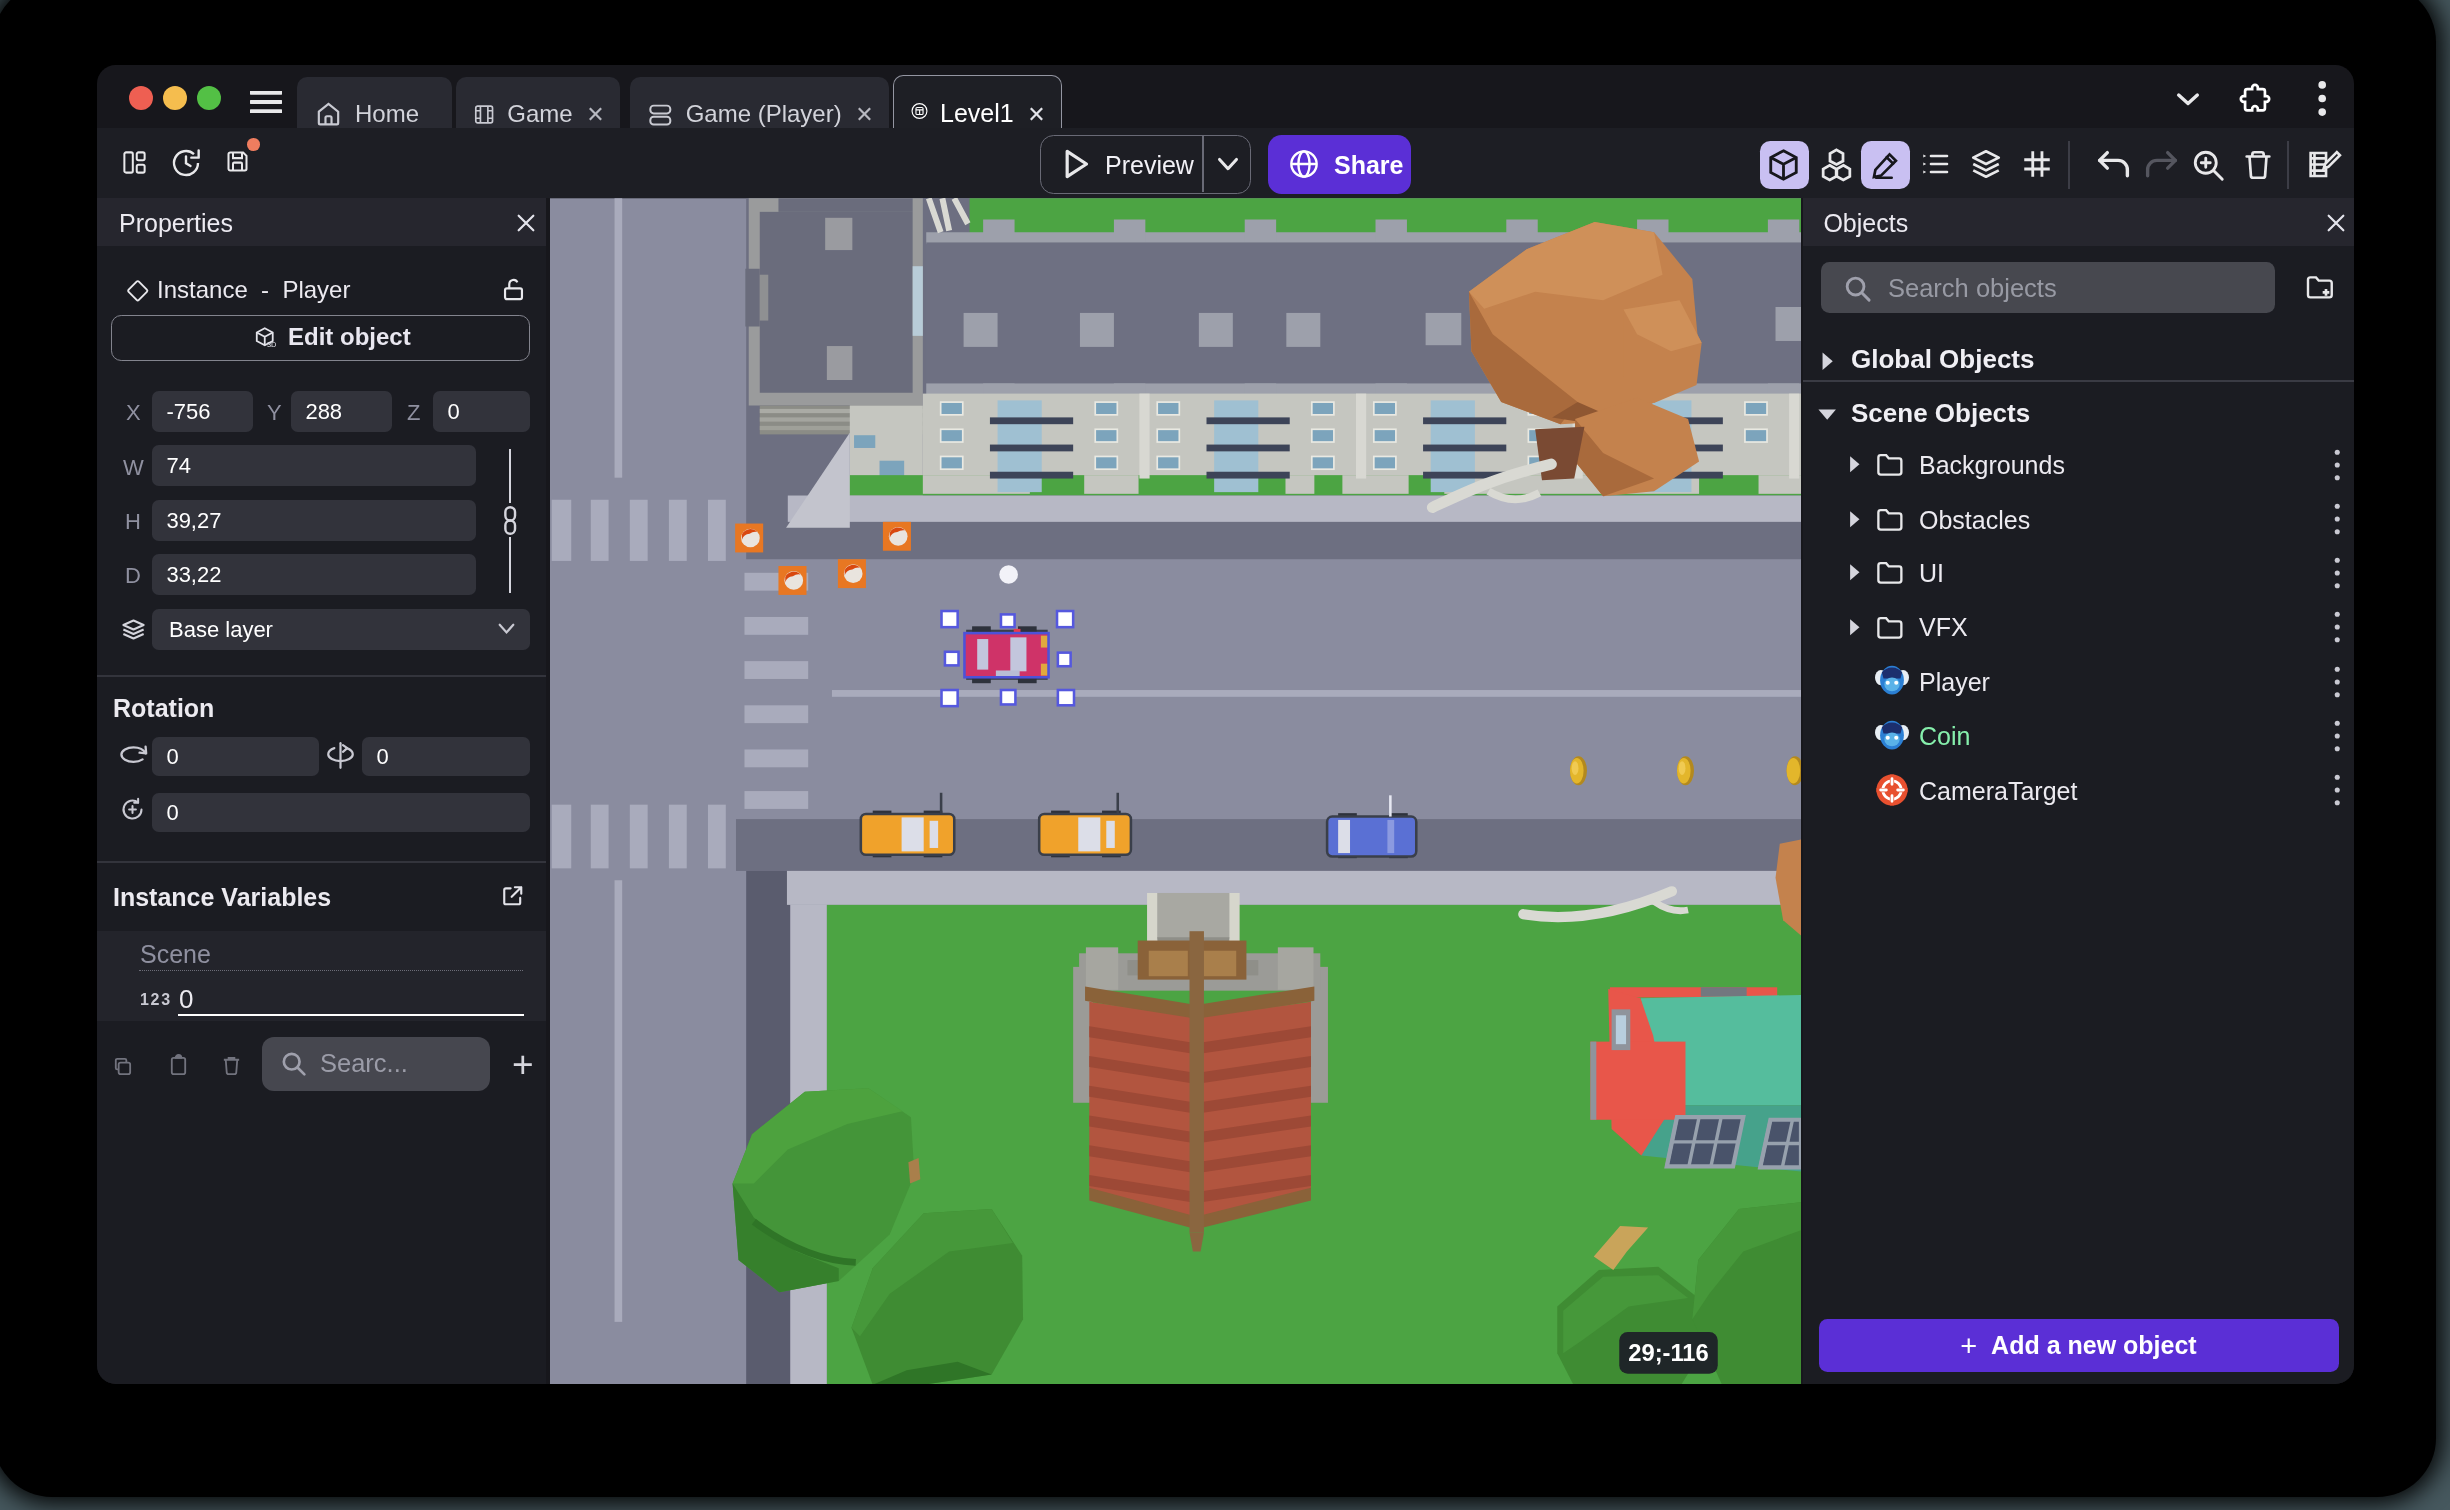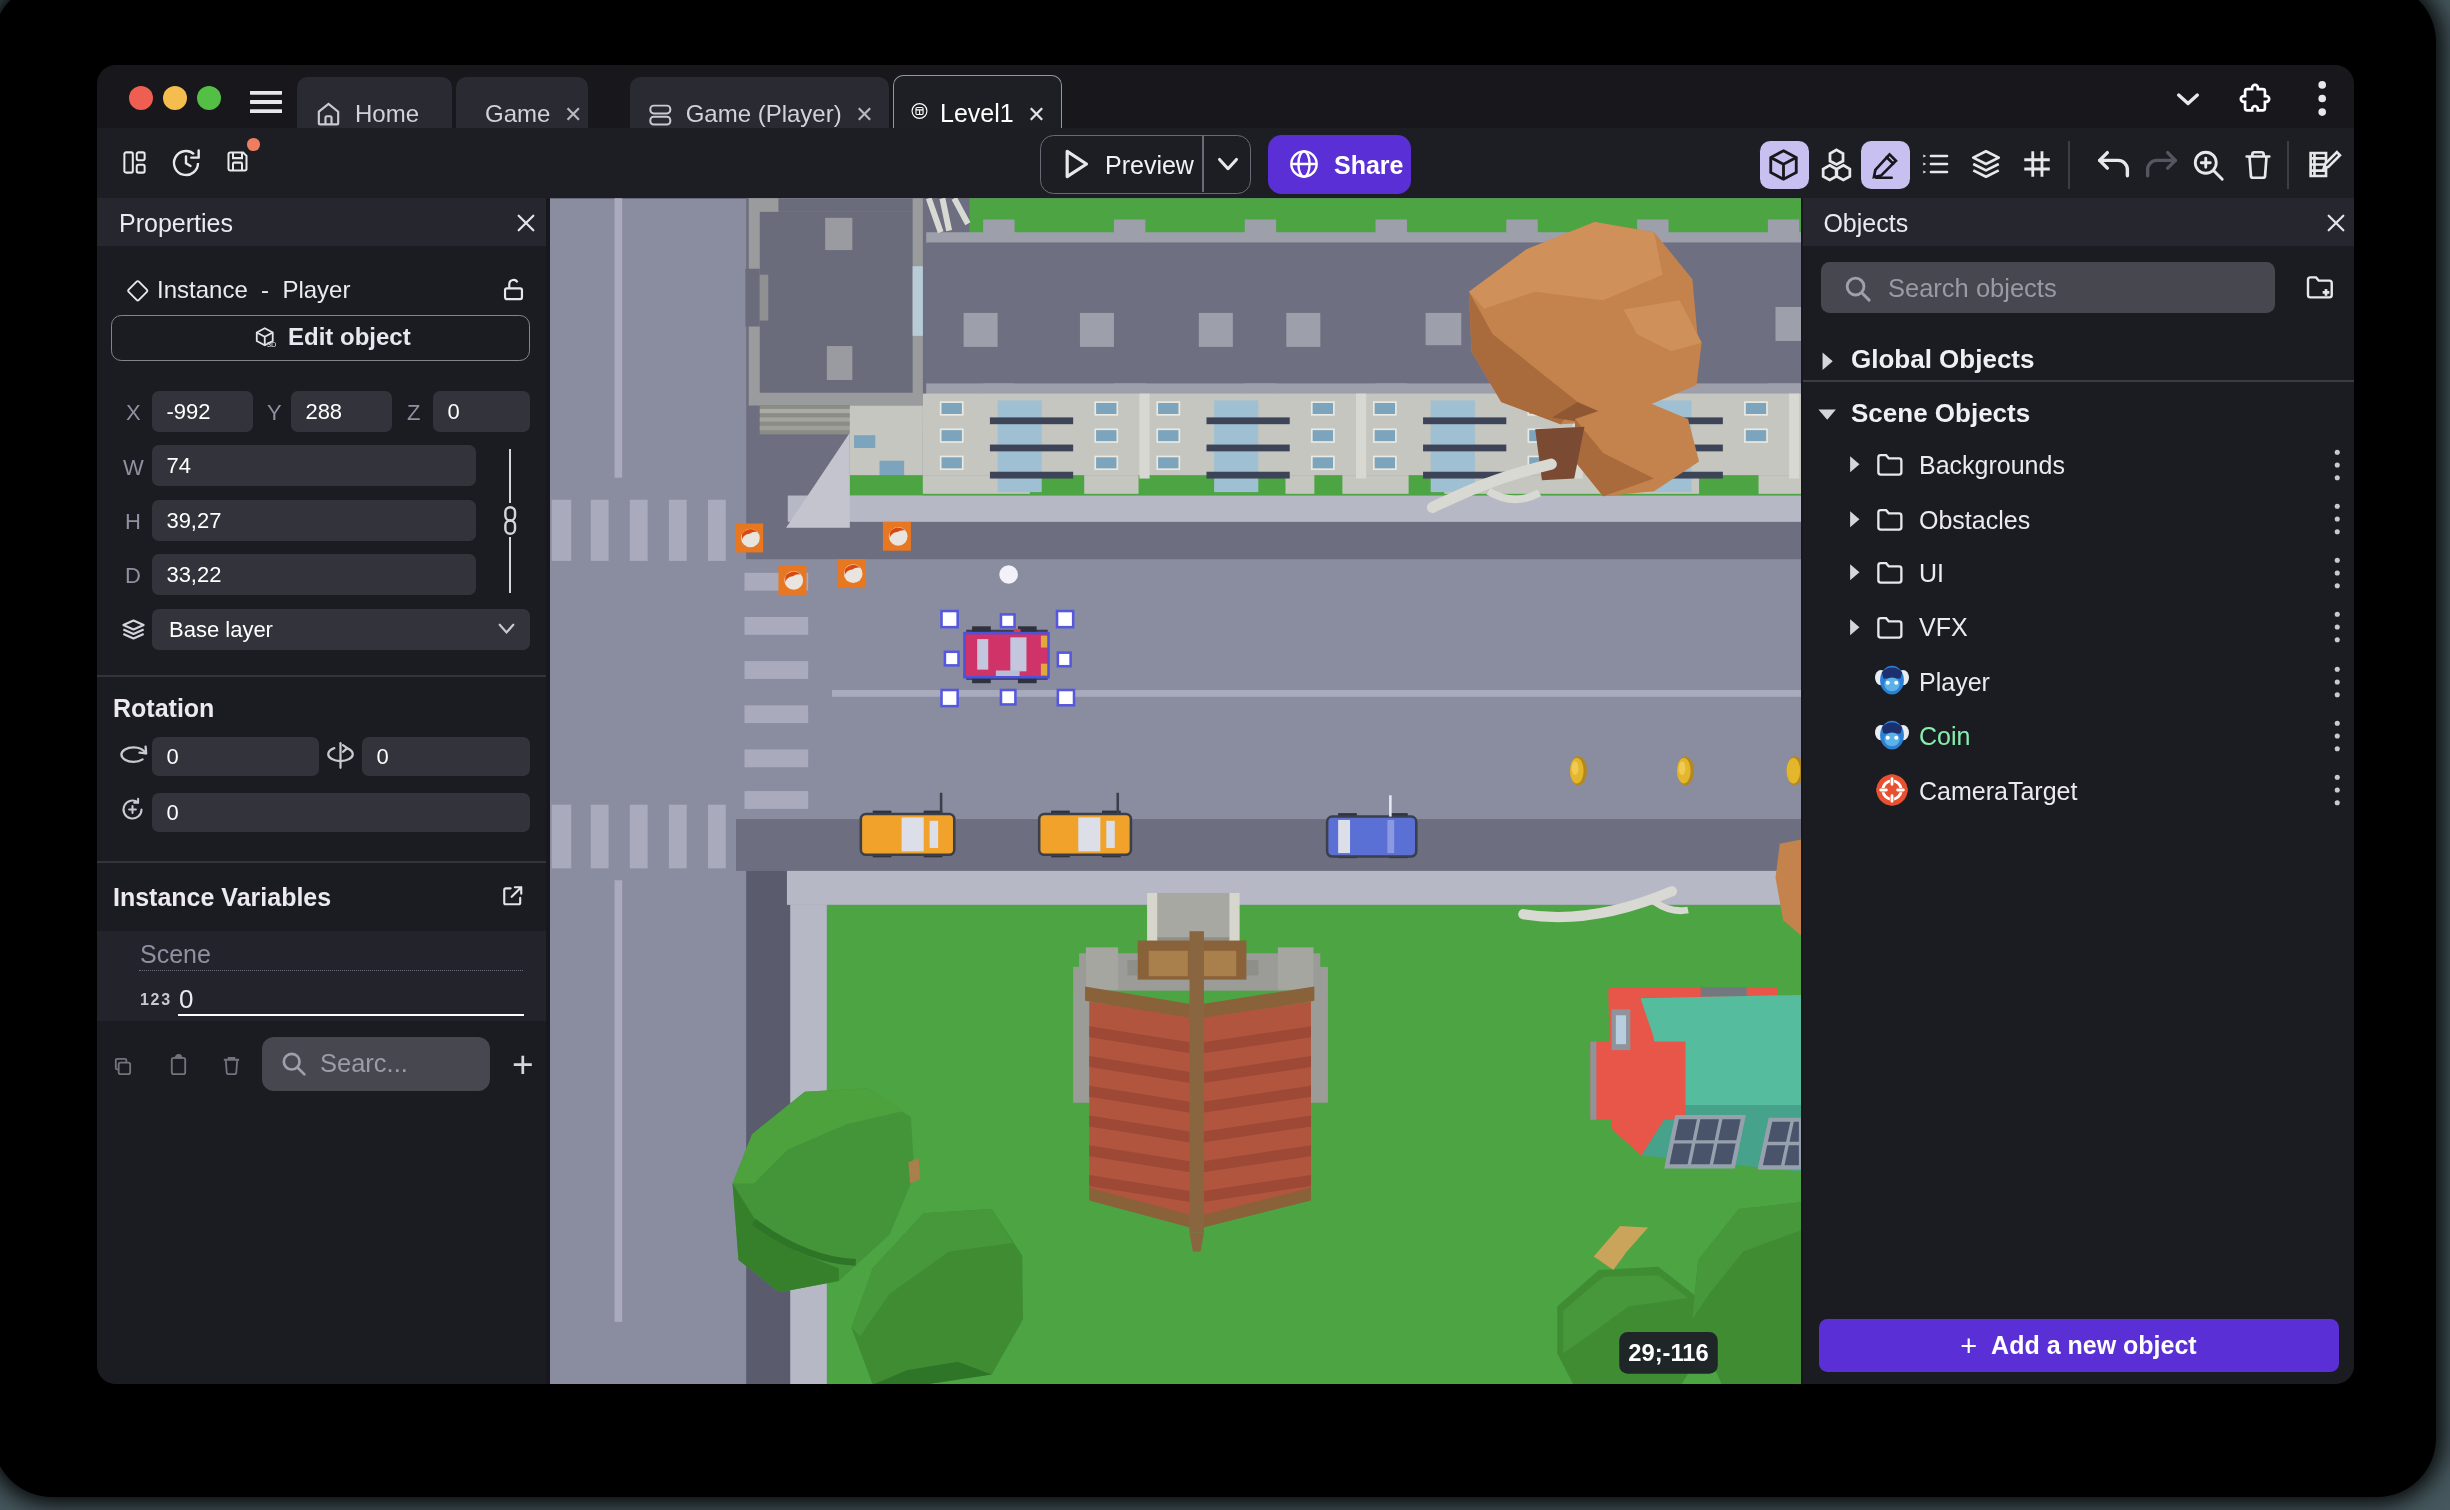--- a/index.html
+++ b/index.html
@@ -26,21 +26,21 @@
   <svg class="ic" style="left:153px;top:25.5px" width="32" height="22" viewBox="0 0 38 26">
       <path d="M1 2h36M1 13h36M1 24h36" stroke="#e8e8ea" stroke-width="4.5" stroke-linecap="round" fill="none"></path>
     </svg>
   <div class="tab" style="left:200px;width:155px">
     <svg width="29" height="29" viewBox="0 0 24 24" fill="none" stroke="#c9cad2" stroke-width="1.8">
         <path d="M4 10.5 12 4l8 6.5V20a1 1 0 0 1-1 1H5a1 1 0 0 1-1-1z"></path>
         <path d="M9.5 21v-5.5a1.2 1.2 0 0 1 1.2-1.2h2.6a1.2 1.2 0 0 1 1.2 1.2V21"></path>
       </svg>
     <span>Home</span>
   </div>
-  <div class="tab" style="left:359px;width:132px">
+  <div class="tab" style="left:359px;width:164px">
     <svg width="27" height="27" viewBox="0 0 24 24" fill="none" stroke="#c9cad2" stroke-width="1.8">
         <rect x="3" y="3" width="18" height="18" rx="2"></rect>
         <path d="M8 3v18M16 3v18M3 8h5M3 16h5M16 8h5M16 16h5"></path>
       </svg>
     <span>Game</span>
       <span class="tx">✕</span>
   </div>
   <div class="tab" style="left:533px;width:259px">
     <svg width="29" height="27" viewBox="0 0 24 24" fill="none" stroke="#c9cad2" stroke-width="1.8">
         <rect x="3" y="4" width="18" height="7" rx="3"></rect>
@@ -172,21 +172,21 @@
     <div class="abs" style="left:14.4px;top:117px;width:419px;height:46px;border:1.7px solid #83848e;border-radius:10.2px"></div>
     <svg class="abs" style="left:155px;top:127px" width="25.5" height="25.5" viewBox="0 0 24 24" fill="none" stroke="#e3e3ea" stroke-width="1.7">
         <path d="M12 3 19.5 7v8L12 19 4.5 15V7z"></path>
         <path d="M4.5 7 12 11l7.5-4M12 11v8"></path>
         <text x="14" y="21" font-size="7" fill="#e3e3ea" stroke="none">3D</text>
       </svg>
     <div class="abs" style="left:191px;top:125px;color:#e9e7f0;font-size:24px;font-weight:bold">Edit object</div>
 
     <div class="lbl" style="left:29px;top:202px">X</div>
     <div class="inp" style="left:55px;top:193px;width:101px;height:41px">
-        <span style="position:absolute;left:14.4px;top:7.6px">-992</span>
+        <span style="position:absolute;left:14.4px;top:7.6px">-756</span>
       </div>
     <div class="lbl" style="left:170px;top:202px">Y</div>
     <div class="inp" style="left:194px;top:193px;width:101px;height:41px">
         <span style="position:absolute;left:14.4px;top:7.6px">288</span>
       </div>
     <div class="lbl" style="left:310px;top:202px">Z</div>
     <div class="inp" style="left:336px;top:193px;width:97px;height:41px">
         <span style="position:absolute;left:14.4px;top:7.6px">0</span>
       </div>
     <div class="lbl" style="left:26px;top:257px">W</div>

